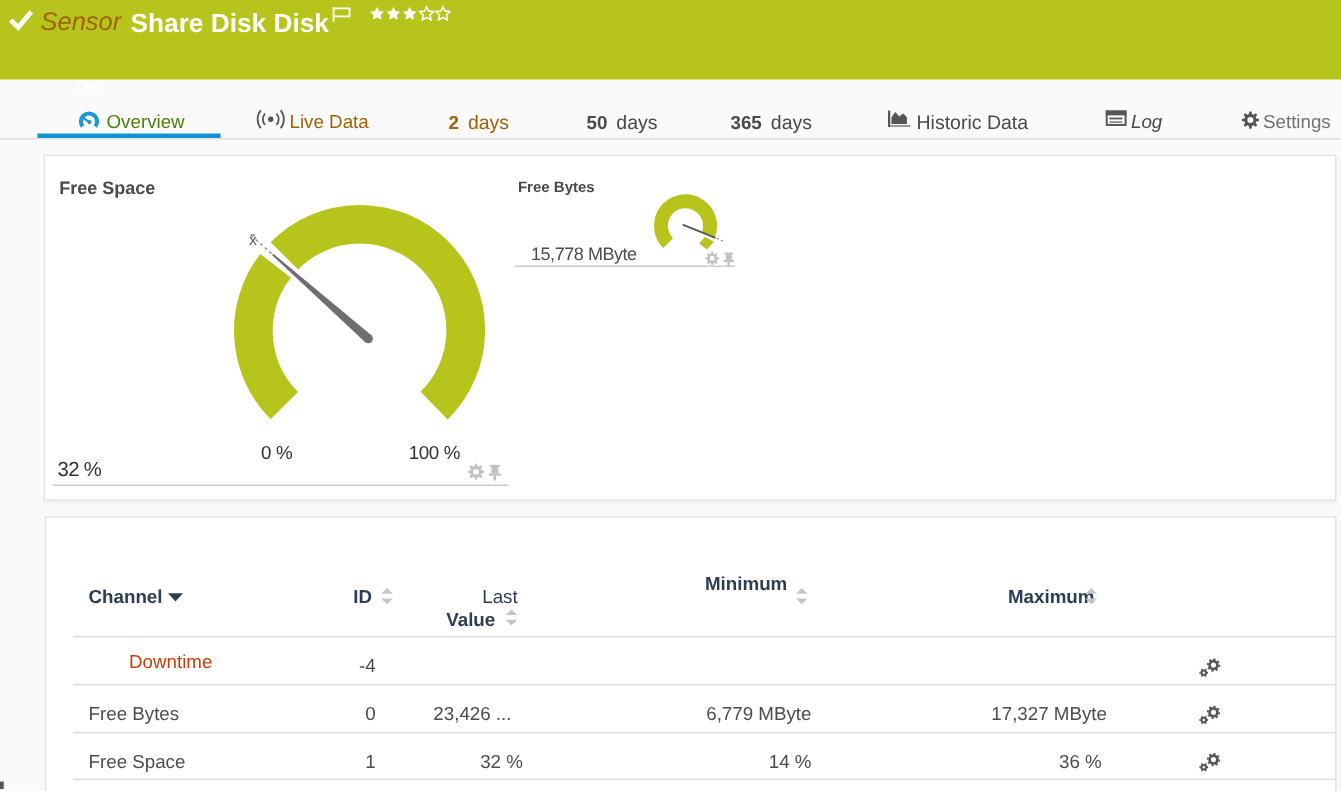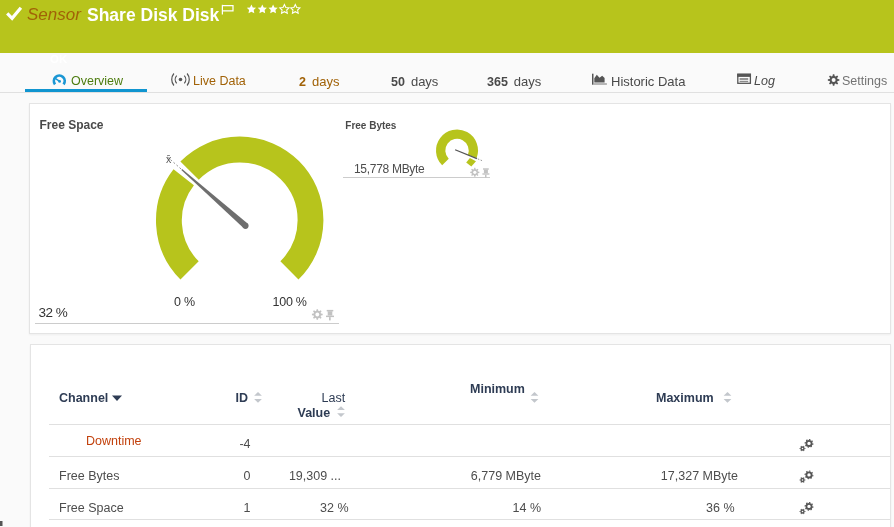--- a/index.html
+++ b/index.html
@@ -38,34 +38,34 @@
 <div class="abs" style="left:345.3px; top:119.6px; font-size:10px; font-weight:bold; color:#4a4a4a;">Free Bytes</div>
 <div class="abs" style="left:354px; top:161.9px; font-size:12px; letter-spacing:-0.3px; color:#4d4d4d;">15,778 MByte</div>
 <div class="hline" style="left:343px; top:177px; width:147px; background:#cccccc;"></div>
 
 <div class="panel" style="left:30px; top:344px; width:861px; height:200px;"></div>
 <div class="abs" style="left:59px; top:391px; font-size:12.5px; font-weight:bold; color:#2e3c54;">Channel</div>
 <div class="abs" style="left:235.5px; top:391px; font-size:12.5px; font-weight:bold; color:#2e3c54;">ID</div>
 <div class="abs" style="left:321.5px; top:391px; font-size:12.5px; font-weight:normal; color:#2e3c54;">Last</div>
 <div class="abs" style="left:297.5px; top:406px; font-size:12.5px; font-weight:bold; color:#2e3c54;">Value</div>
 <div class="abs" style="left:470px; top:382px; font-size:12.5px; font-weight:bold; color:#2e3c54;">Minimum</div>
-<div class="abs" style="left:656px; top:391px; font-size:12.5px; font-weight:bold; color:#2e3c54;">Maximum</div>
+<div class="abs" style="left:672px; top:391px; font-size:12.5px; font-weight:bold; color:#2e3c54;">Maximum</div>
 <div class="hline" style="left:49px; top:424px; width:841px;"></div>
 <div class="hline" style="left:49px; top:456px; width:841px;"></div>
 <div class="hline" style="left:49px; top:488px; width:841px;"></div>
 <div class="hline" style="left:49px; top:519px; width:841px;"></div>
 
 <div class="abs" style="left:59px; top:434px; font-size:12.5px; color:#c2410c;margin-left:27px;">Downtime</div>
 <div class="abs" style="left:59px; top:469px; font-size:12.5px; color:#4d4d4d;">Free Bytes</div>
 <div class="abs" style="left:59px; top:501px; font-size:12.5px; color:#4d4d4d;">Free Space</div>
 
 <div class="abs r" style="left:150.5px; width:100px; top:437px;">-4</div>
 <div class="abs r" style="left:150.5px; width:100px; top:469px;">0</div>
 <div class="abs r" style="left:150.5px; width:100px; top:501px;">1</div>
-<div class="abs r" style="left:241px; width:100px; top:469px;">19,309 ...</div>
+<div class="abs r" style="left:241px; width:100px; top:469px;">23,426 ...</div>
 <div class="abs r" style="left:248.6px; width:100px; top:501px;">32 %</div>
 <div class="abs r" style="left:441px; width:100px; top:469px;">6,779 MByte</div>
 <div class="abs r" style="left:441px; width:100px; top:501px;">14 %</div>
 <div class="abs r" style="left:638px; width:100px; top:469px;">17,327 MByte</div>
 <div class="abs r" style="left:634.5px; width:100px; top:501px;">36 %</div>
 <style>.r { text-align:right; font-size:12.5px; color:#4d4d4d; }</style>
 
 <svg class="abs" style="left:0; top:0;" width="894" height="527" viewBox="0 0 894 527">
 
   <path d="M7.2 13.4 L12.1 18.3 L20.9 7.8" fill="none" stroke="#fff" stroke-width="3.2"></path>

